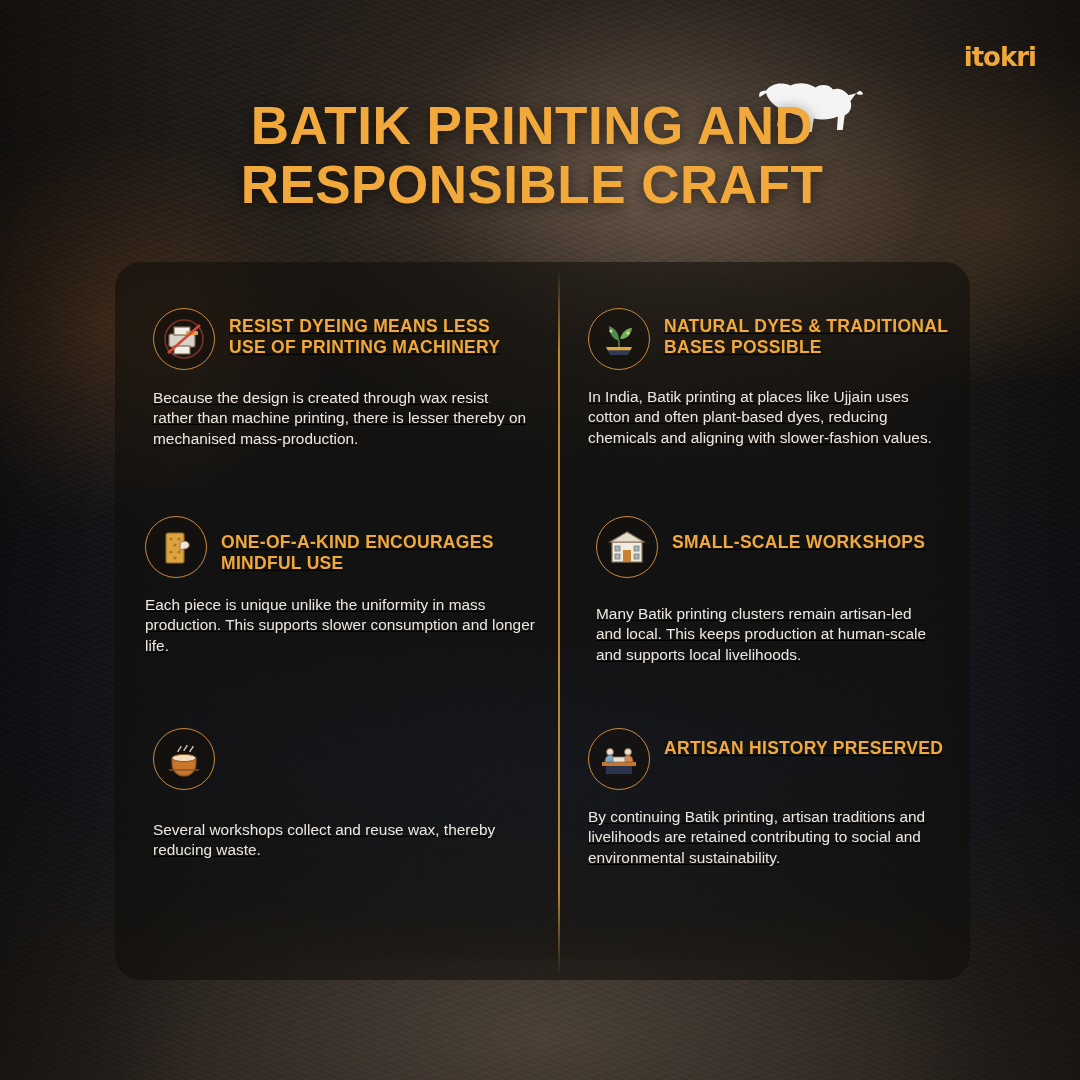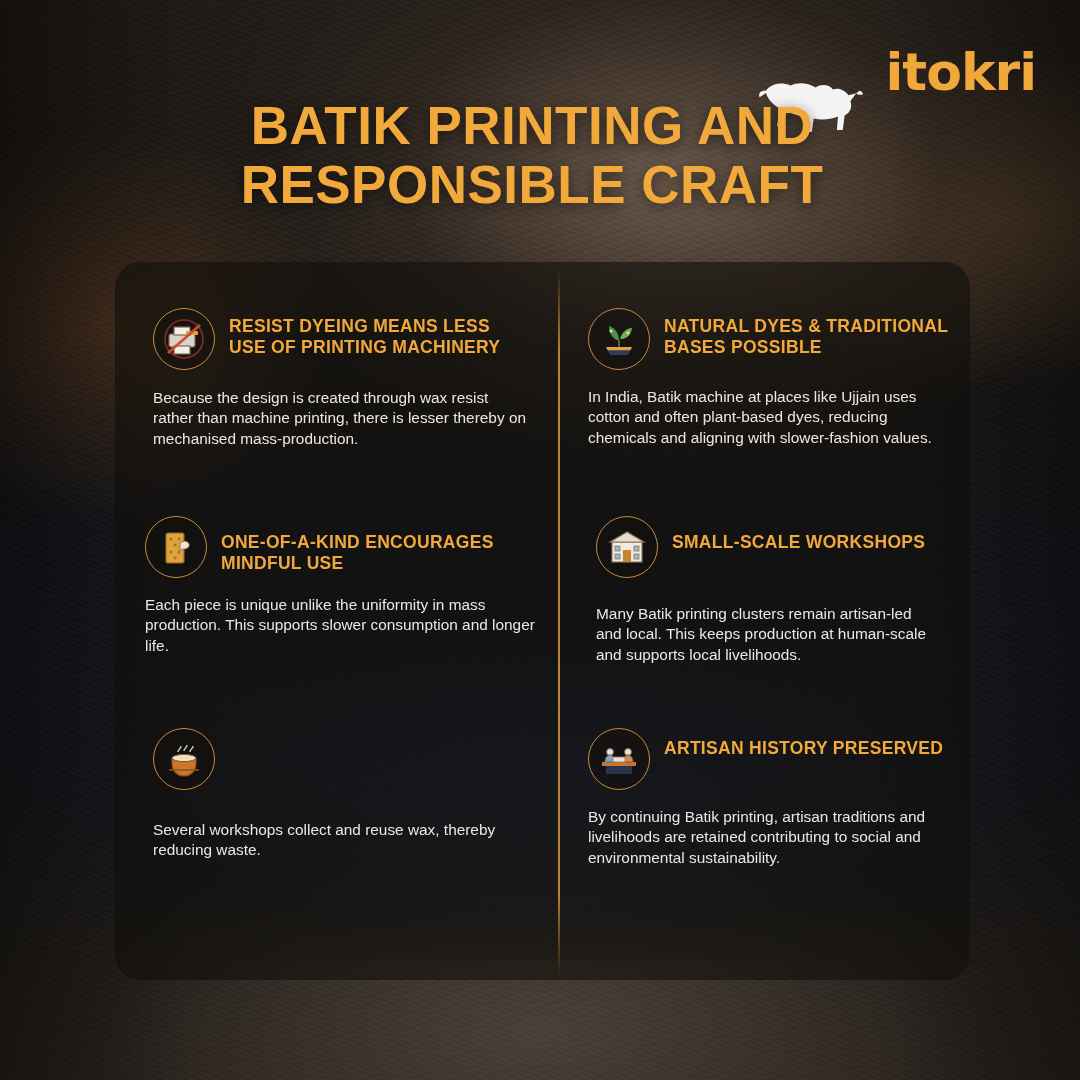--- a/index.html
+++ b/index.html
@@ -36,21 +36,21 @@
   .vig {
     position:absolute; inset:0;
     background:
       radial-gradient(ellipse 85% 75% at 50% 48%, rgba(0,0,0,0) 40%, rgba(0,0,0,0.45) 100%),
       linear-gradient(90deg, rgba(0,0,0,0.35) 0%, rgba(0,0,0,0) 18%, rgba(0,0,0,0) 82%, rgba(0,0,0,0.3) 100%);
   }
 
   
   .logo {
     position:absolute; top:42px; right:44px;
-    font-size:52px; font-weight:700; letter-spacing:-1px;
+    font-size:26px; font-weight:700; letter-spacing:-1px;
     color:#f0a83a;
     font-family:"DejaVu Sans", sans-serif;
   }
 
   .title-wrap {
     position:absolute; top:96px; left:0; right:16px;
     text-align:center;
     padding:0 140px;
   }
   .title {
@@ -87,20 +87,21 @@
   }
 
   .grid {
     position:absolute;
     left:115px; top:262px;
     width:855px; height:718px;
     display:grid;
     grid-template-columns: 443px 412px;
     grid-template-rows: 208px 212px 236px;
     padding:46px 0 0 0;
+    text-decoration:underline;
   }
 
   .cell { padding:0 26px 0 38px; position:relative; }
   .cell.right { padding-left:30px; padding-right:12px; }
 
   .cell-head { display:flex; align-items:flex-start; gap:14px; }
 
   .icon-badge {
     flex:0 0 auto;
     width:62px; height:62px;
@@ -186,21 +187,21 @@
           <path d="M23 22 C25 15 30 11 35 11 C34 18 30 22 23 22 Z" fill="#6fae57"></path>
           <line x1="22" y1="23" x2="22" y2="30" stroke="#5a7d3a" stroke-width="1.6"></line>
           <path d="M9 30 h26 l-4 8 H13 Z" fill="#2f3b57"></path>
           <path d="M9 30 h26 l-1.6 3.2 H10.6 Z" fill="#E2A33B"></path>
           <circle cx="14" cy="14" r="1.6" fill="#d8e3a0"></circle>
           <circle cx="31" cy="16" r="1.6" fill="#d8e3a0"></circle>
         </svg>
       </div>
       <div class="cell-title">NATURAL DYES &amp; TRADITIONAL BASES POSSIBLE</div>
     </div>
-    <div class="cell-body">In India, Batik machine at places like Ujjain uses cotton and often plant-based dyes, reducing chemicals and aligning with slower-fashion values.</div>
+    <div class="cell-body">In India, Batik printing at places like Ujjain uses cotton and often plant-based dyes, reducing chemicals and aligning with slower-fashion values.</div>
   </div>
 
   <div class="cell right r2">
     <div class="cell-head">
       <div class="icon-badge">
         <svg width="44" height="44" viewBox="0 0 44 44">
           <rect x="12" y="8" width="18" height="30" rx="2" fill="#E0A33B" stroke="#8a6a2f" stroke-width="1.2"></rect>
           <g fill="#8a6a2f" opacity="0.75">
             <circle cx="17" cy="14" r="1.6"></circle>
               <circle cx="25" cy="14" r="1.6"></circle>

